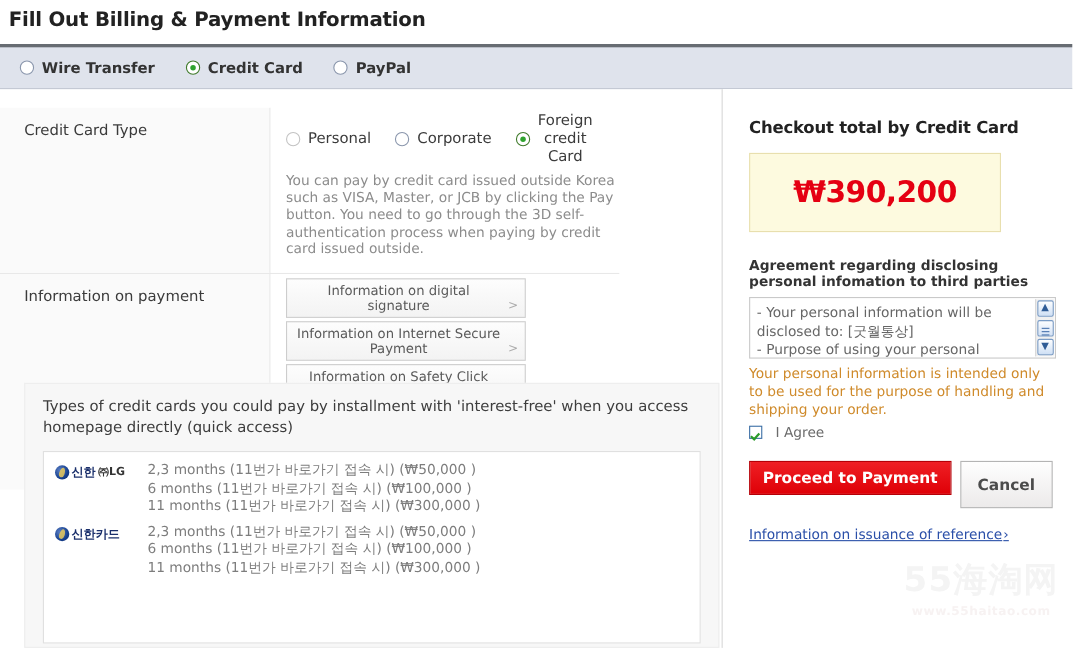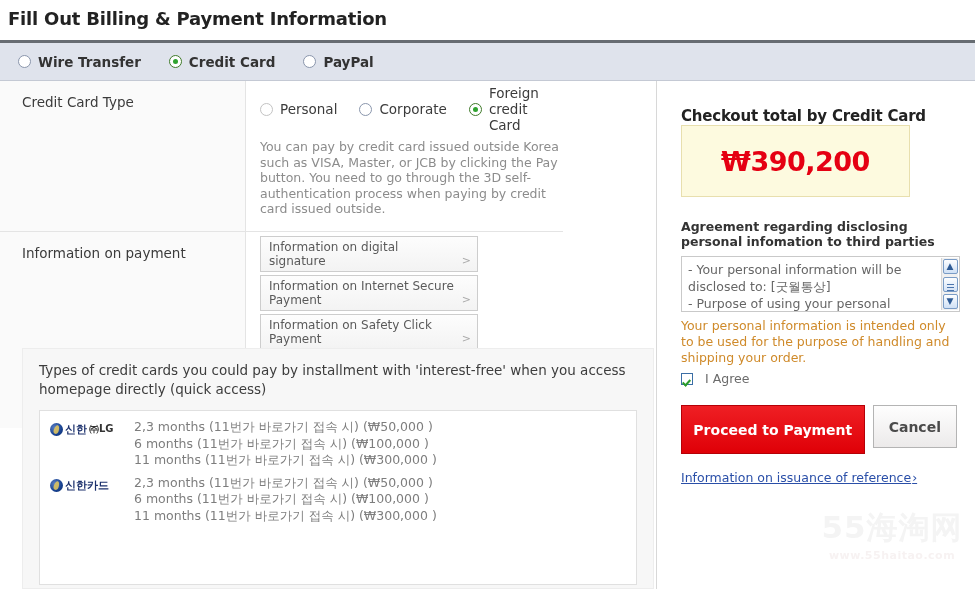--- a/index.html
+++ b/index.html
@@ -31,39 +31,40 @@
     border-top:3px solid #676c72;
     border-bottom:1px solid #c4c9d4;
     display:flex; align-items:center;
     padding-left:18px;
   }
   .method {
     display:flex; align-items:center;
     margin-right:28px;
     font-weight:bold; font-size:13.5px; color:#333;
     cursor:pointer;
+    text-align:center;
   }
   .method span.lbl { margin-left:7px; }
 
   .radio {
     width:13px;height:13px;border-radius:50%;
     border:1px solid #8a96ac;background:#fff;
     display:inline-block;position:relative;flex:0 0 auto;
     box-shadow: inset 0 0 0 1px #fff;
   }
   .radio.checked { border-color:#3f7a2a; }
   .radio.checked:after{
     content:""; position:absolute; left:3px; top:3px;
     width:5px;height:5px;border-radius:50%;background:#2fa32f;
   }
   .radio.grey { border-color:#c3c3c3; }
 
   
   .table-wrap {
-    position:absolute; left:0; top:81px; width:563px; height:257px;
+    position:absolute; left:0; top:98px; width:563px; height:257px;
     border-bottom:1px solid #dcdcdc;
   }
   .row { display:flex; border-bottom:1px solid #e4e4e4; }
   .row:last-child{border-bottom:none;}
   .th {
     width:246px; flex:0 0 246px;
     background:#fafafa;
     border-right:1px solid #e4e4e4;
     padding:13px 0 13px 22px;
     font-size:13.5px; color:#3b3b3b;
@@ -71,21 +72,21 @@
   .td { flex:1; padding:4px 14px 14px 14px; background:#fff; }
 
   .cardtype-radios { display:flex; align-items:center; gap:0; margin-bottom:6px; }
   .cardtype-radios .method { font-weight:normal; font-size:13.5px; color:#3b3b3b; margin-right:22px;}
   .desc {
     color:#8c8c8c; font-size:12.5px; line-height:15.5px;
     max-width:390px;
   }
 
   
-  .infobtns{ display:flex; flex-direction:column; gap:3px; }
+  .infobtns{ display:flex; flex-direction:column; gap:3px;text-align:center; }
   .infobtn{
     width:218px; min-height:20px;
     border:1px solid #cdcdcd;
     background:linear-gradient(#fdfdfd,#f3f3f3);
     color:#5a5a5a; font-size:12px;
     padding:3px 6px 3px 8px;
     display:flex; align-items:flex-end; justify-content:space-between;
     line-height:14px; cursor:pointer;
   }
   .infobtn .chev{ color:#aaa; font-size:11px; padding-left:6px; }
@@ -130,20 +131,21 @@
     position:absolute; left:656px; top:81px; width:319px; height:508px;
     border-left:1px solid #d8d8d8;
     padding:26px 18px 0 24px;
     background:#fff;
   }
   .co-title{
     font-family:"DejaVu Sans","Liberation Sans",sans-serif;
     font-weight:bold; font-size:15px; color:#222; letter-spacing:-0.2px;
   }
   .total-box{
+    margin-top:14px;
     width:229px; height:72px;
     background:#fdfadf; border:1px solid #e8dfae;
     display:flex; align-items:center; justify-content:center;
   }
   .total-amt{ color:#e50012; font-weight:bold; font-size:27px; letter-spacing:-0.5px; }
 
   .agree-title{
     margin-top:22px;
     font-weight:bold; font-size:12.5px; color:#333; line-height:15px;
     width:276px;
@@ -187,21 +189,21 @@
     position:relative;flex:0 0 auto;
   }
   .cbox:after{
     content:"";position:absolute;left:2px;top:4px;width:3px;height:6px;
     border:solid #2a9b2a;border-width:0 2px 2px 0;transform:rotate(42deg);
   }
   .agree-check span{ color:#6b6b6b; font-size:12.5px; }
 
   .btnrow{ margin-top:19px; display:flex; gap:8px; }
   .btn-pay{
-    width:185px;height:49px;
+    width:185px;height:31px;
     background:linear-gradient(#ef1f24,#df0007);
     border:1px solid #b50007;
     color:#fff;font-weight:bold;font-size:14px;
     display:flex;align-items:center;justify-content:center;cursor:pointer;
   }
   .btn-cancel{
     width:85px;height:43px;
     background:linear-gradient(#fefefe,#eceaea);
     border:1px solid #b4b4b4;
     color:#4b4b4b;font-weight:bold;font-size:14px;

